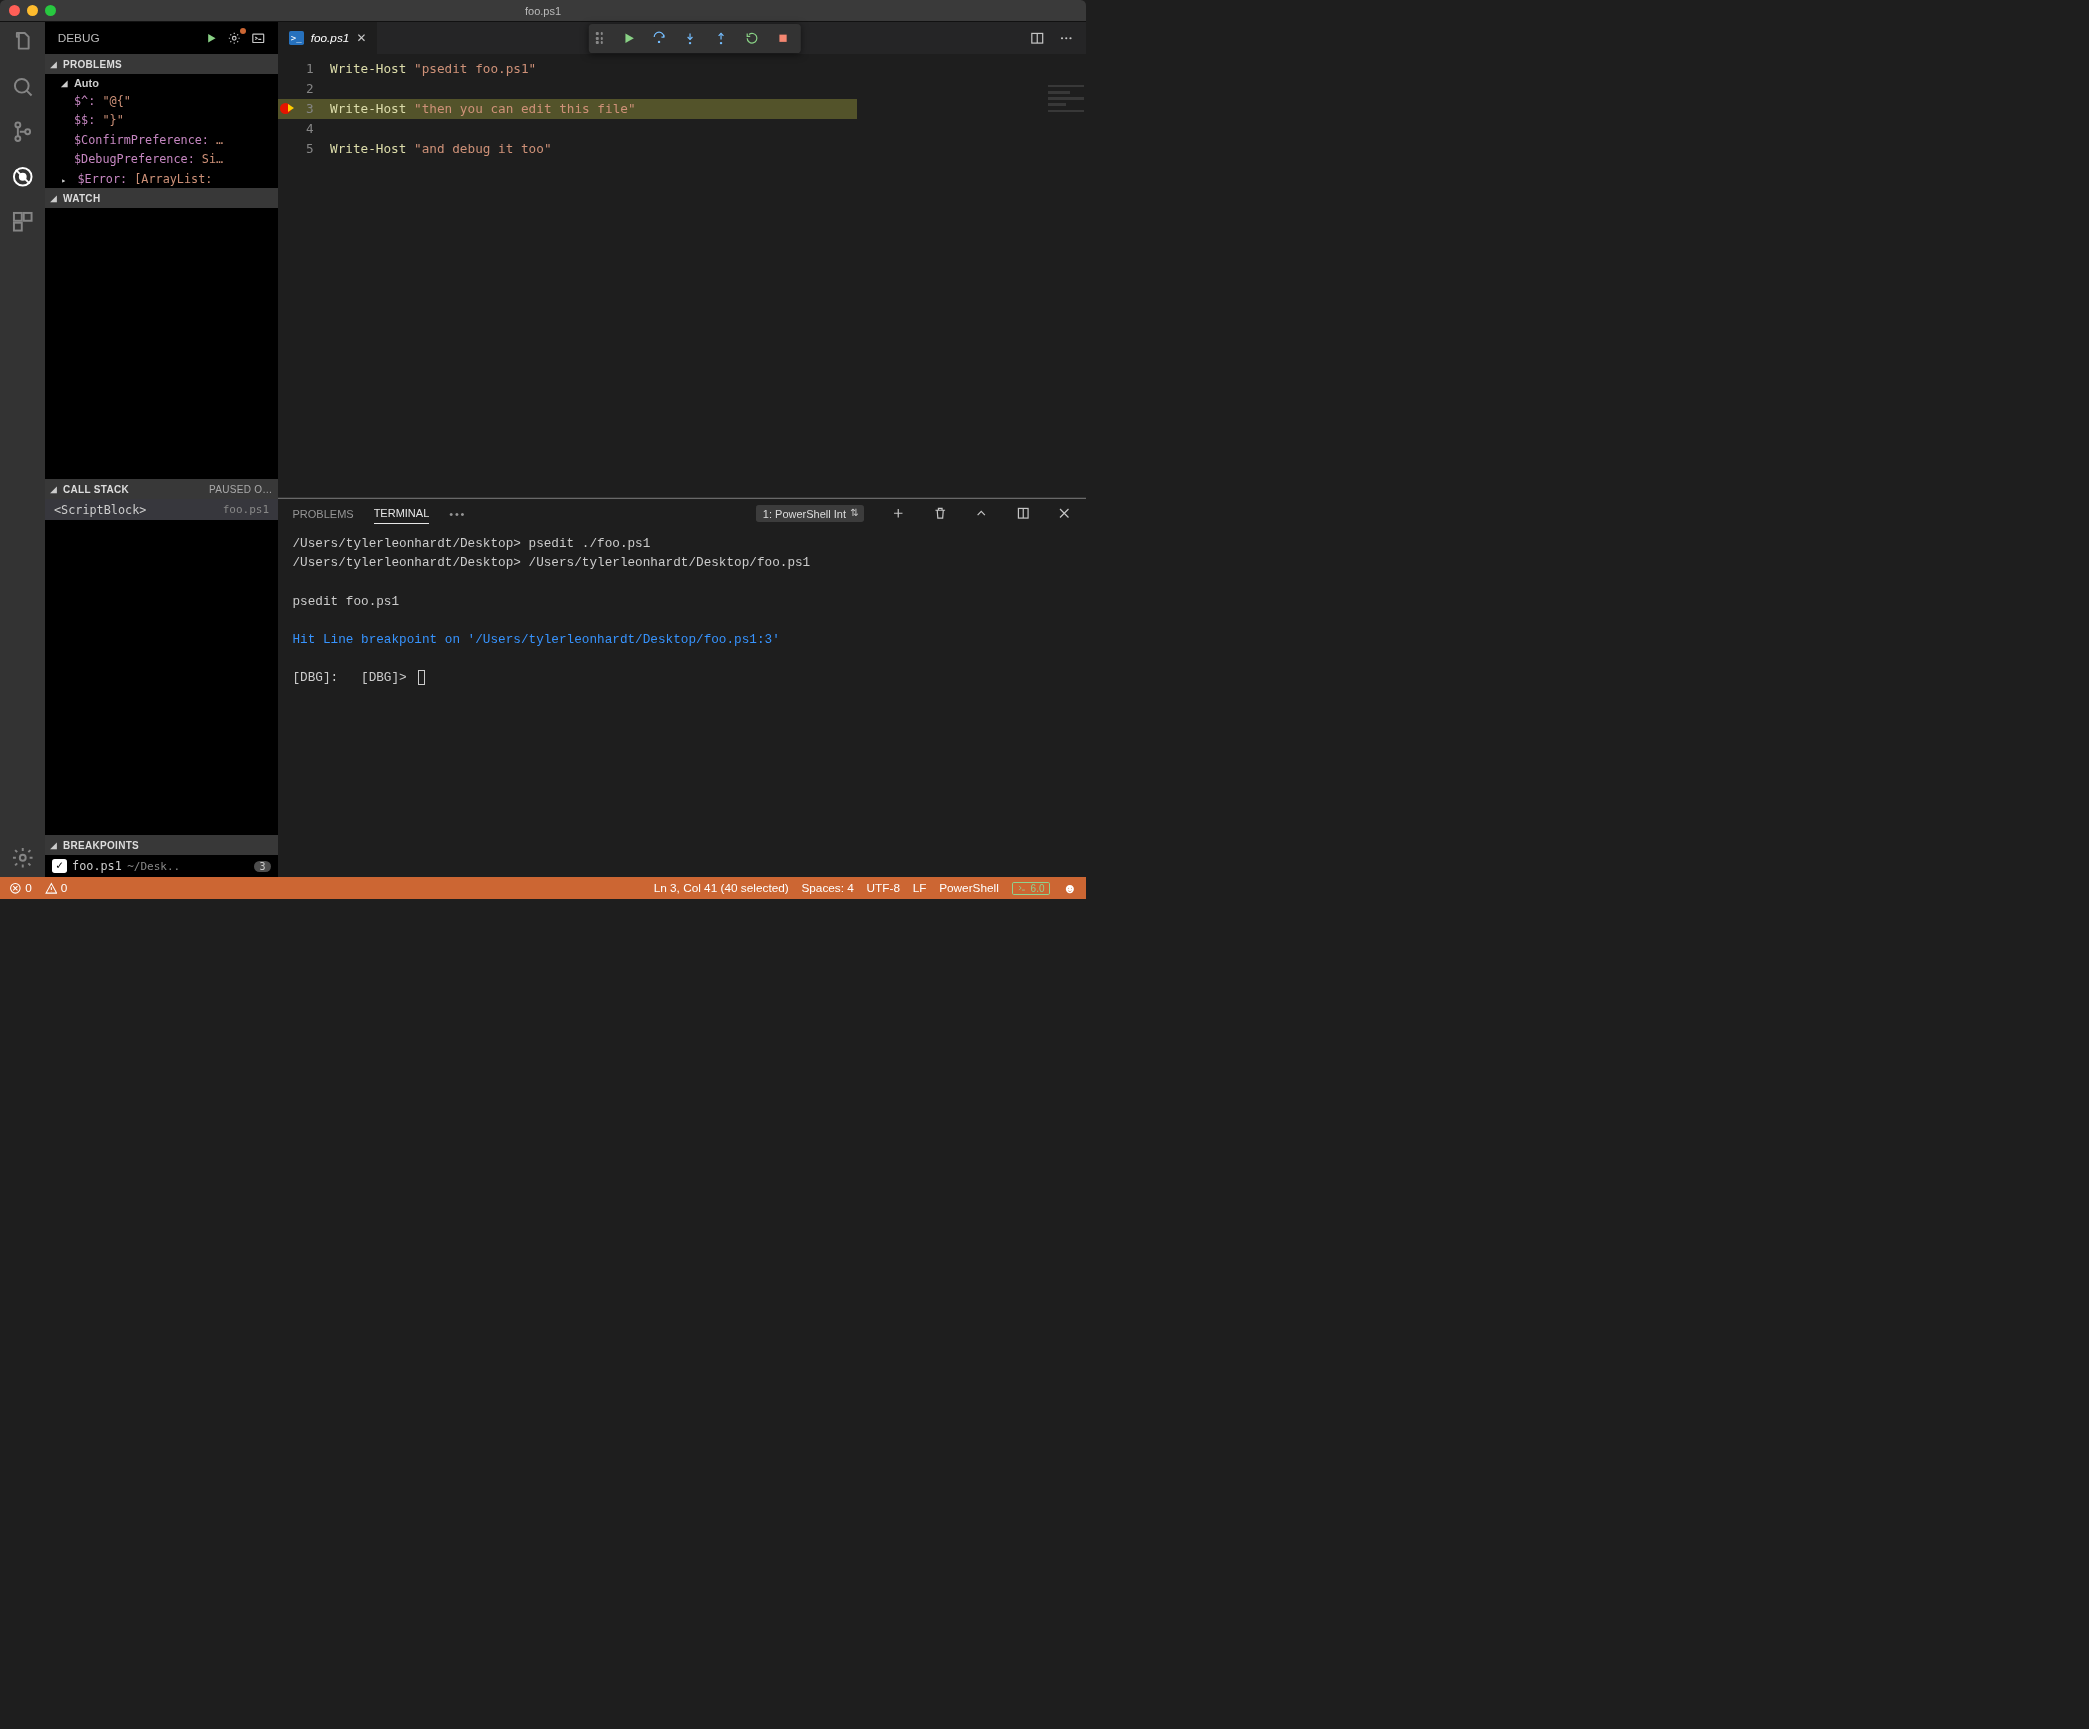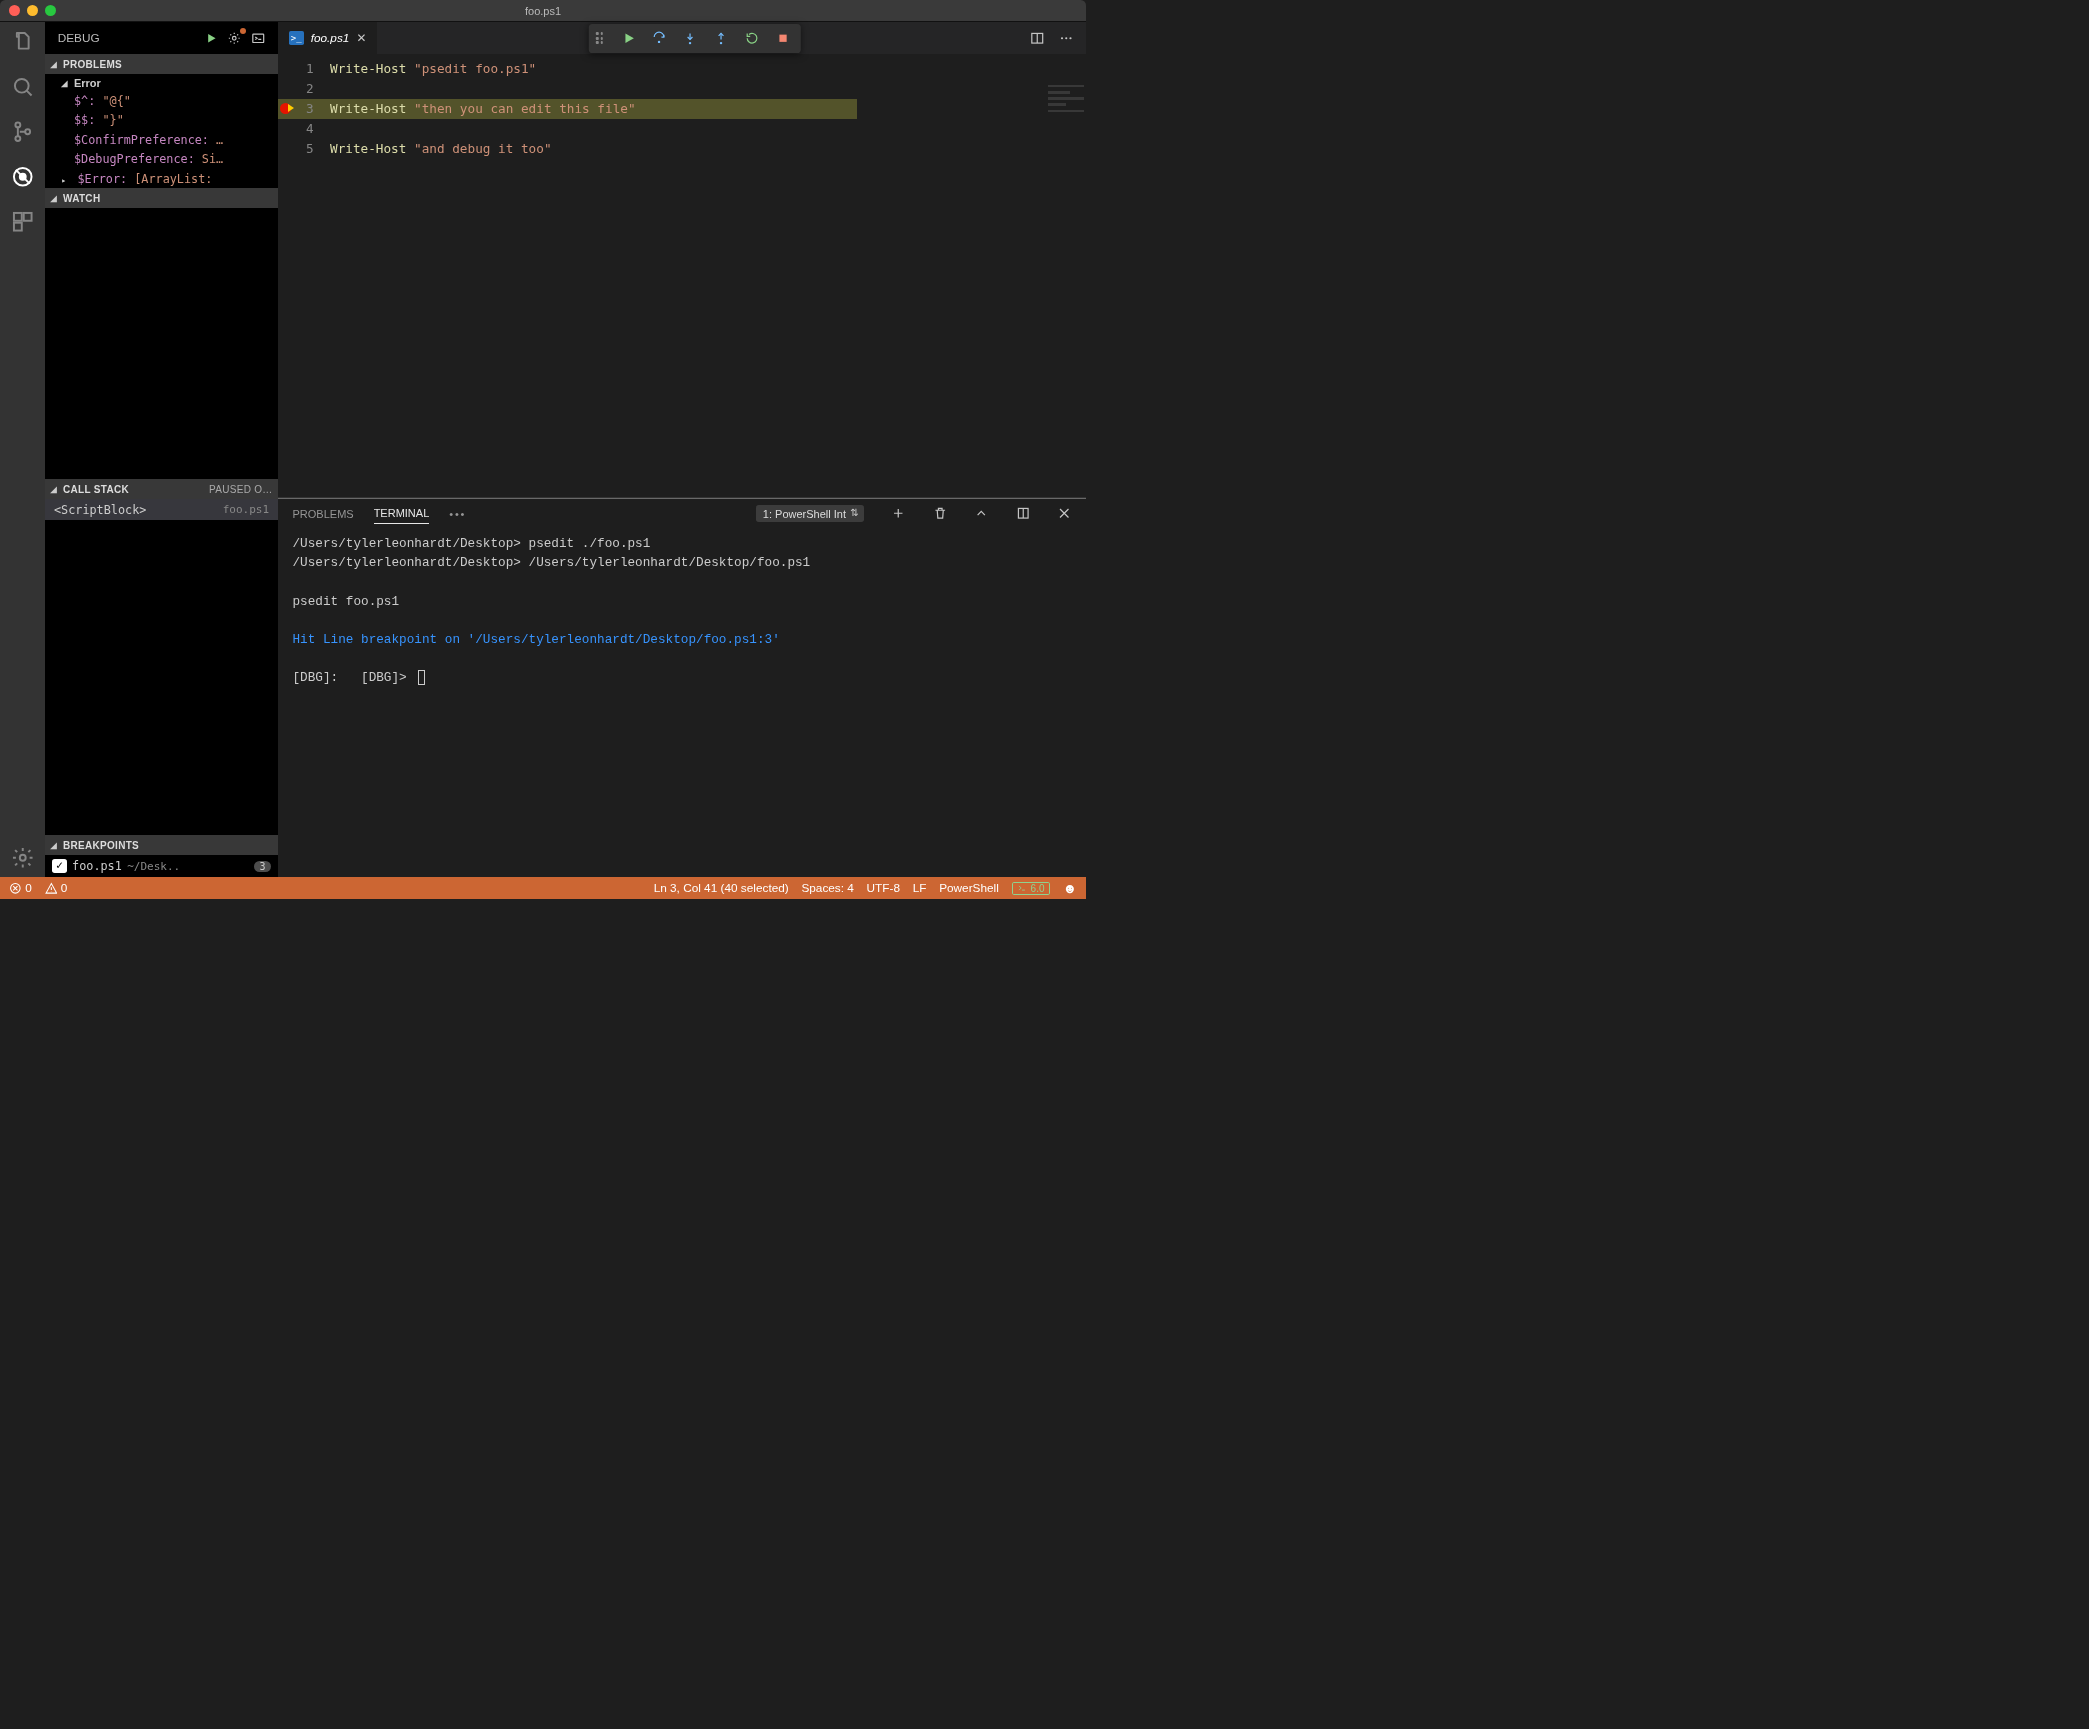--- a/index.html
+++ b/index.html
@@ -296,21 +296,21 @@
       </span>
     </div>
 
     <div class="section-hdr">
       <span class="twisty">◢</span>
       <span>PROBLEMS</span>
     </div>
     <div class="section-body var-block">
       <div class="var-group">
         <span class="twisty">◢</span>
-        <span>Error</span>
+        <span>Auto</span>
       </div>
       <div class="var-item"><span class="var-name">$^:</span> <span class="var-val">"@{"</span></div>
       <div class="var-item"><span class="var-name">$$:</span> <span class="var-val">"}"</span></div>
       <div class="var-item"><span class="var-name">$ConfirmPreference:</span> <span class="var-val">…</span></div>
       <div class="var-item"><span class="var-name">$DebugPreference:</span> <span class="var-val">Si…</span></div>
       <div class="var-item"><span class="twisty" style="margin-left:-12.7px;">▸</span> <span class="var-name">$Error:</span> <span class="var-val">[ArrayList:</span></div>
     </div>
 
     <div class="section-hdr">
       <span class="twisty">◢</span>

